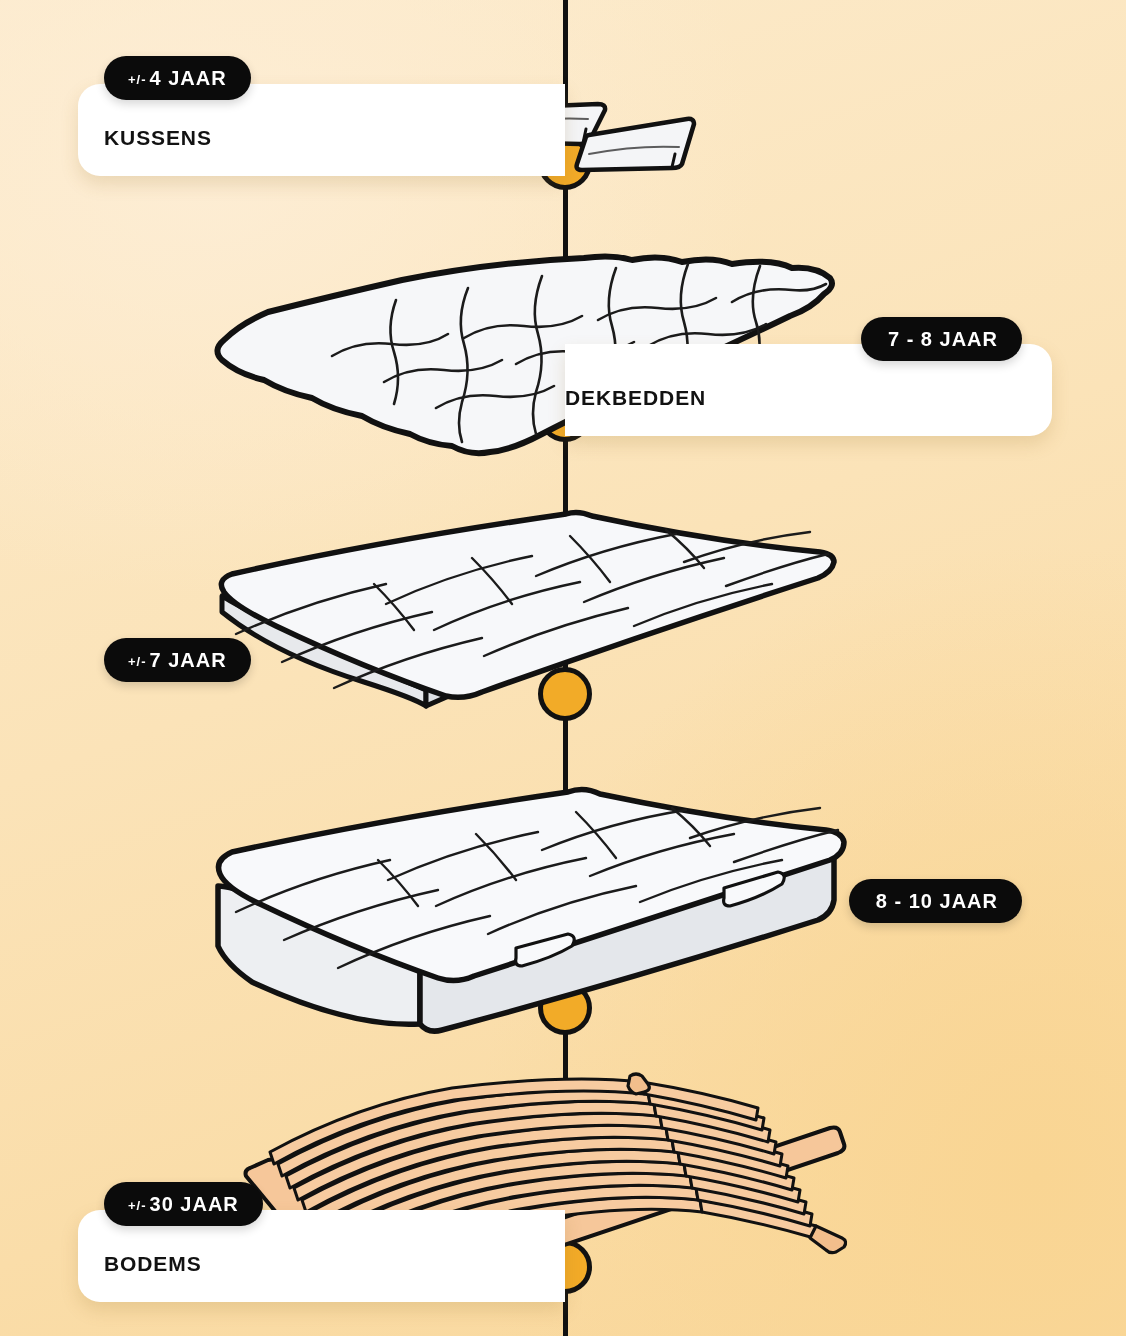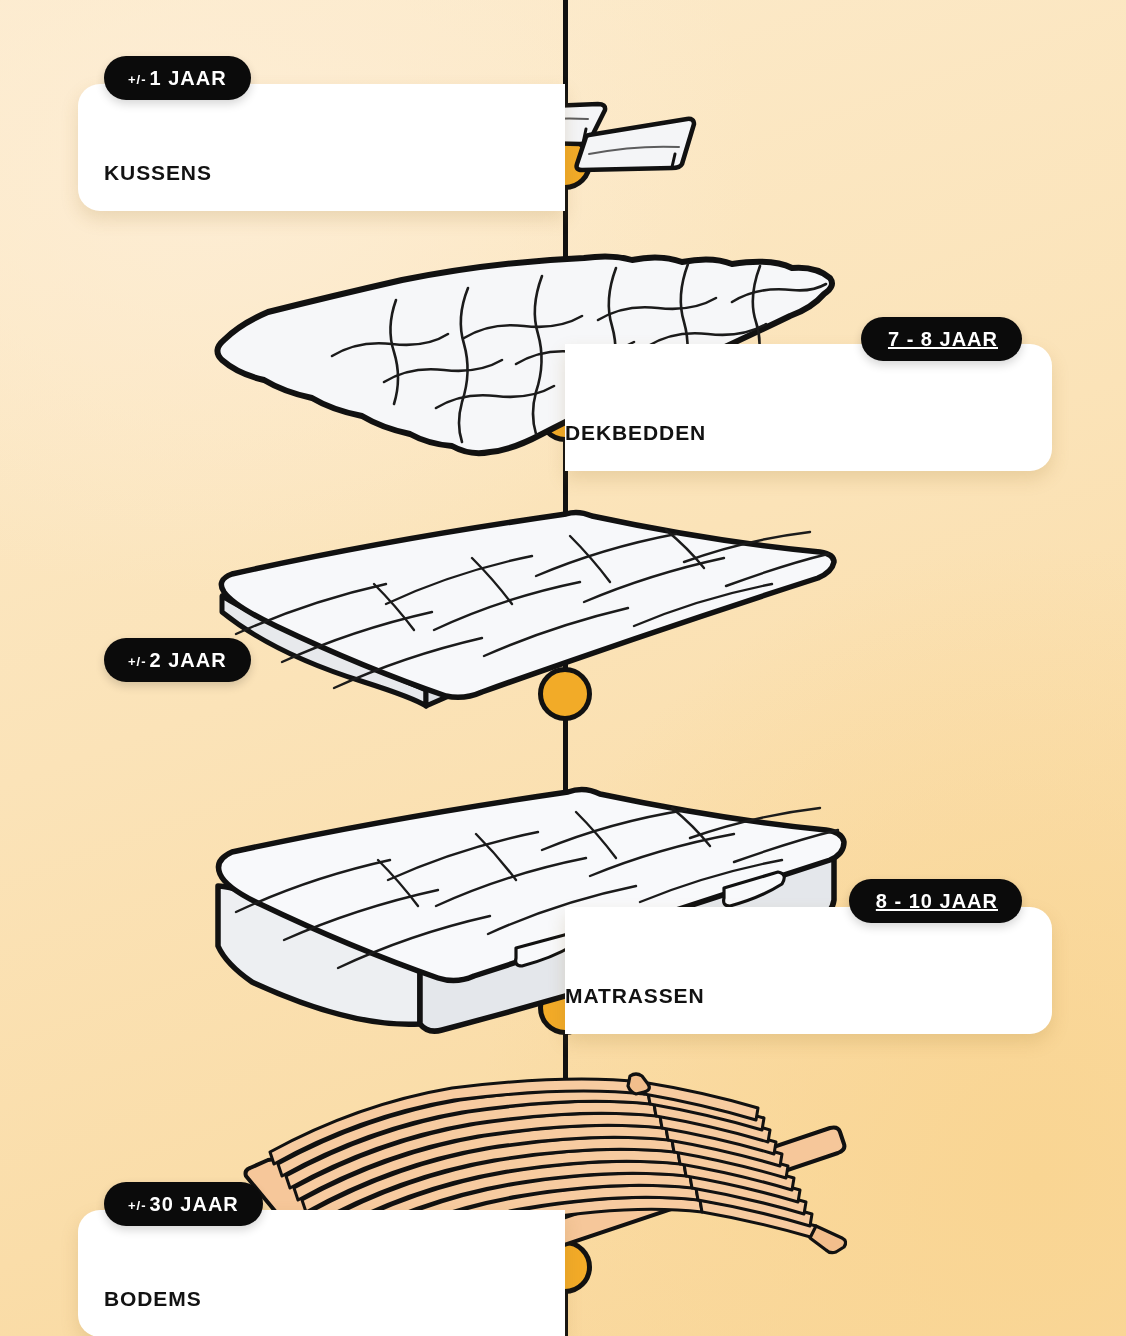--- a/index.html
+++ b/index.html
@@ -43,21 +43,21 @@
     border-radius: 50%;
     background: #F2AB28;
     border: 5px solid #111111;
     z-index: 7;
   }
 
   
   .card {
     position: absolute;
     background: #FFFFFF;
-    height: 127px;
+    height: 92px;
     box-shadow: 0 8px 18px rgba(150,110,40,0.18);
     z-index: 9;
     display: flex;
     align-items: flex-end;
   }
   .card.left  { left: 78px;  width: 487px; border-radius: 22px 0 0 22px; justify-content: flex-start; }
   .card.right { left: 565px; width: 487px; border-radius: 0 22px 22px 0; justify-content: flex-start; }
 
   .card-label {
     font-size: 21px;
@@ -82,21 +82,21 @@
     justify-content: center;
     font-size: 20px;
     font-weight: 700;
     letter-spacing: 1px;
     white-space: nowrap;
     z-index: 11;
     box-shadow: 0 4px 10px rgba(0,0,0,0.16);
   }
   .badge .pm { font-size: 13px; font-weight: 700; margin-right: 3px; position: relative; top: 1px; }
   .badge.on-left  { left: 104px; }
-  .badge.on-right { right: 104px; text-decoration: underline; }
+  .badge.on-right { right: 104px; }
 
   
   .illo { position: absolute; z-index: 4; }
   .illo svg { display: block; overflow: visible; }
   .illo.over-line   { z-index: 8; }
 </style>
 </head>
 <body>
 
 <div id="infographic">
@@ -119,21 +119,21 @@
       </g>
     </svg>
   </div>
   <div class="node" style="top:136px;"></div>
 
   <div class="card left" style="top:84px;">
     <span class="card-label">KUSSENS</span>
   </div>
   <div class="badge on-left" style="top:56px;">
     <span class="pm">+/-</span>
-      <span>1 JAAR</span>
+      <span>4 JAAR</span>
   </div>
 
   <div class="illo over-line" style="left:212px; top:252px;">
     <svg width="626" height="210" viewBox="0 0 626 210">
       <path d="M372 6 Q400 2 420 8 Q448 2 470 10 Q500 4 520 12 Q560 6 580 16
                Q604 14 618 26 Q624 34 612 42 Q600 56 578 64 Q520 92 450 124
                Q380 156 330 182 Q300 198 278 200 Q258 204 240 194 Q216 192 198 182
                Q170 176 150 164 Q120 158 100 146 Q72 140 52 128 Q26 122 10 108
                Q0 98 12 88 Q28 72 56 60 Q120 44 190 28 Q280 10 372 6 Z" fill="#F6F7F9" stroke="#111" stroke-width="6" stroke-linejoin="round"></path>
       <g fill="none" stroke="#1b1b1b" stroke-width="2.6" stroke-linecap="round">
@@ -197,21 +197,21 @@
         <path d="M258 52 Q280 74 298 98"></path>
         <path d="M356 30 Q378 52 396 76"></path>
         <path d="M452 24 Q474 42 490 62"></path>
       </g>
     </svg>
   </div>
   <div class="node" style="top:667px;"></div>
 
   <div class="badge on-left" style="top:638px;">
     <span class="pm">+/-</span>
-      <span>2 JAAR</span>
+      <span>7 JAAR</span>
   </div>
 
   <div class="illo over-line" style="left:212px; top:786px;">
     <svg width="648" height="250" viewBox="0 0 648 250">
 
       <path d="M6 100 L6 160 Q14 178 40 196 Q140 242 208 238 L208 182
                Q140 156 60 118 Q22 100 6 100 Z" fill="#EDEFF2" stroke="#111" stroke-width="5.5" stroke-linejoin="round"></path>
 
       <path d="M208 238 L208 182 Q406 128 622 58 L622 114 Q620 128 606 134
                Q410 196 230 244 Q216 248 208 238 Z" fill="#E4E7EB" stroke="#111" stroke-width="5.5" stroke-linejoin="round"></path>
@@ -241,23 +241,20 @@
       </g>
 
       <g fill="#F8F9FB" stroke="#111" stroke-width="3.2" stroke-linejoin="round">
         <path d="M304 162 L356 148 Q366 150 360 160 Q340 172 310 180 Q302 180 304 172 Z"></path>
         <path d="M512 102 L566 86 Q576 88 570 98 Q548 112 518 120 Q510 120 512 112 Z"></path>
       </g>
     </svg>
   </div>
   <div class="node" style="top:981px;"></div>
 
-  <div class="card right" style="top:907px;">
-    <span class="card-label">MATRASSEN</span>
-  </div>
   <div class="badge on-right" style="top:879px;">
     <span class="pm"></span>
       <span>8 - 10 JAAR</span>
   </div>
 
   <div class="illo over-line" style="left:232px; top:1072px;">
     <svg width="632" height="228" viewBox="0 0 632 228">
 
       <path d="M18 96 Q12 98 14 104 L100 208 Q104 214 112 212 L132 205 Q138 202 134 196 L48 92 Q44 86 36 88 Z" fill="#F6C79A" stroke="#111" stroke-width="4" stroke-linejoin="round"></path>
 

